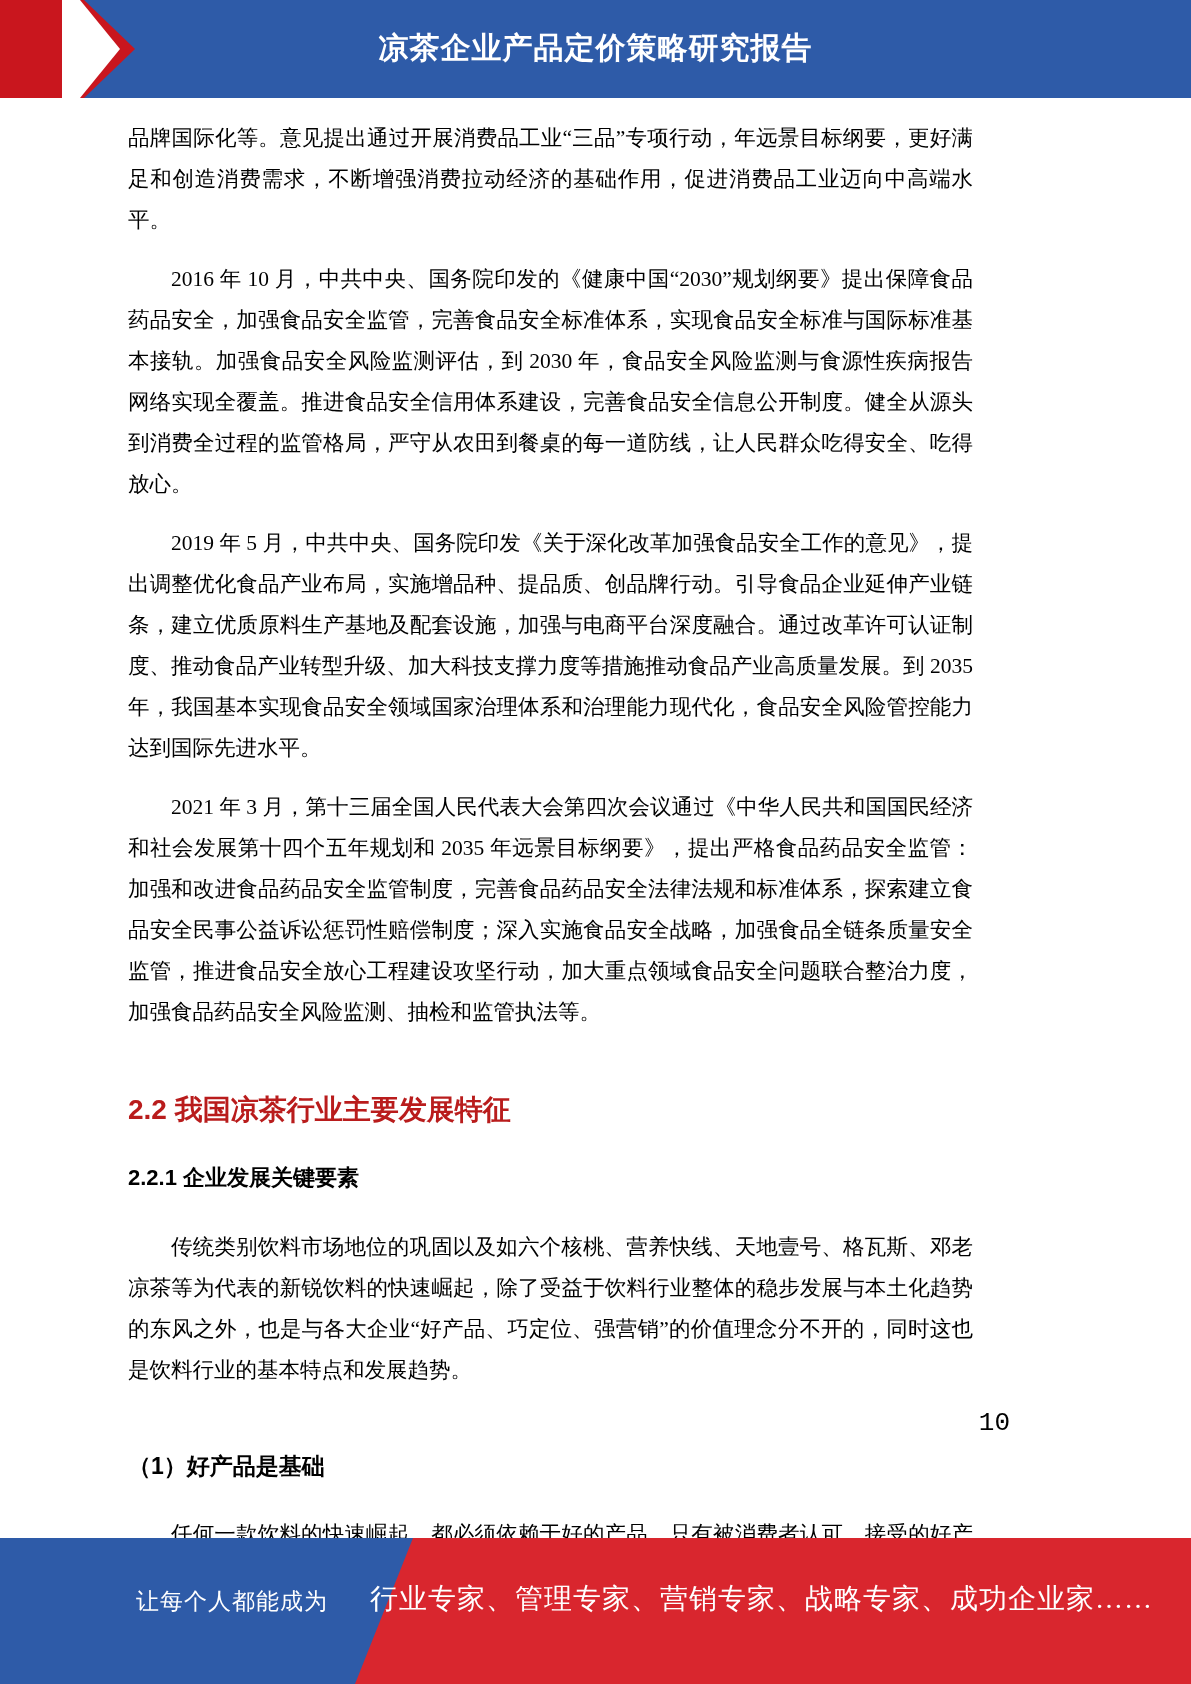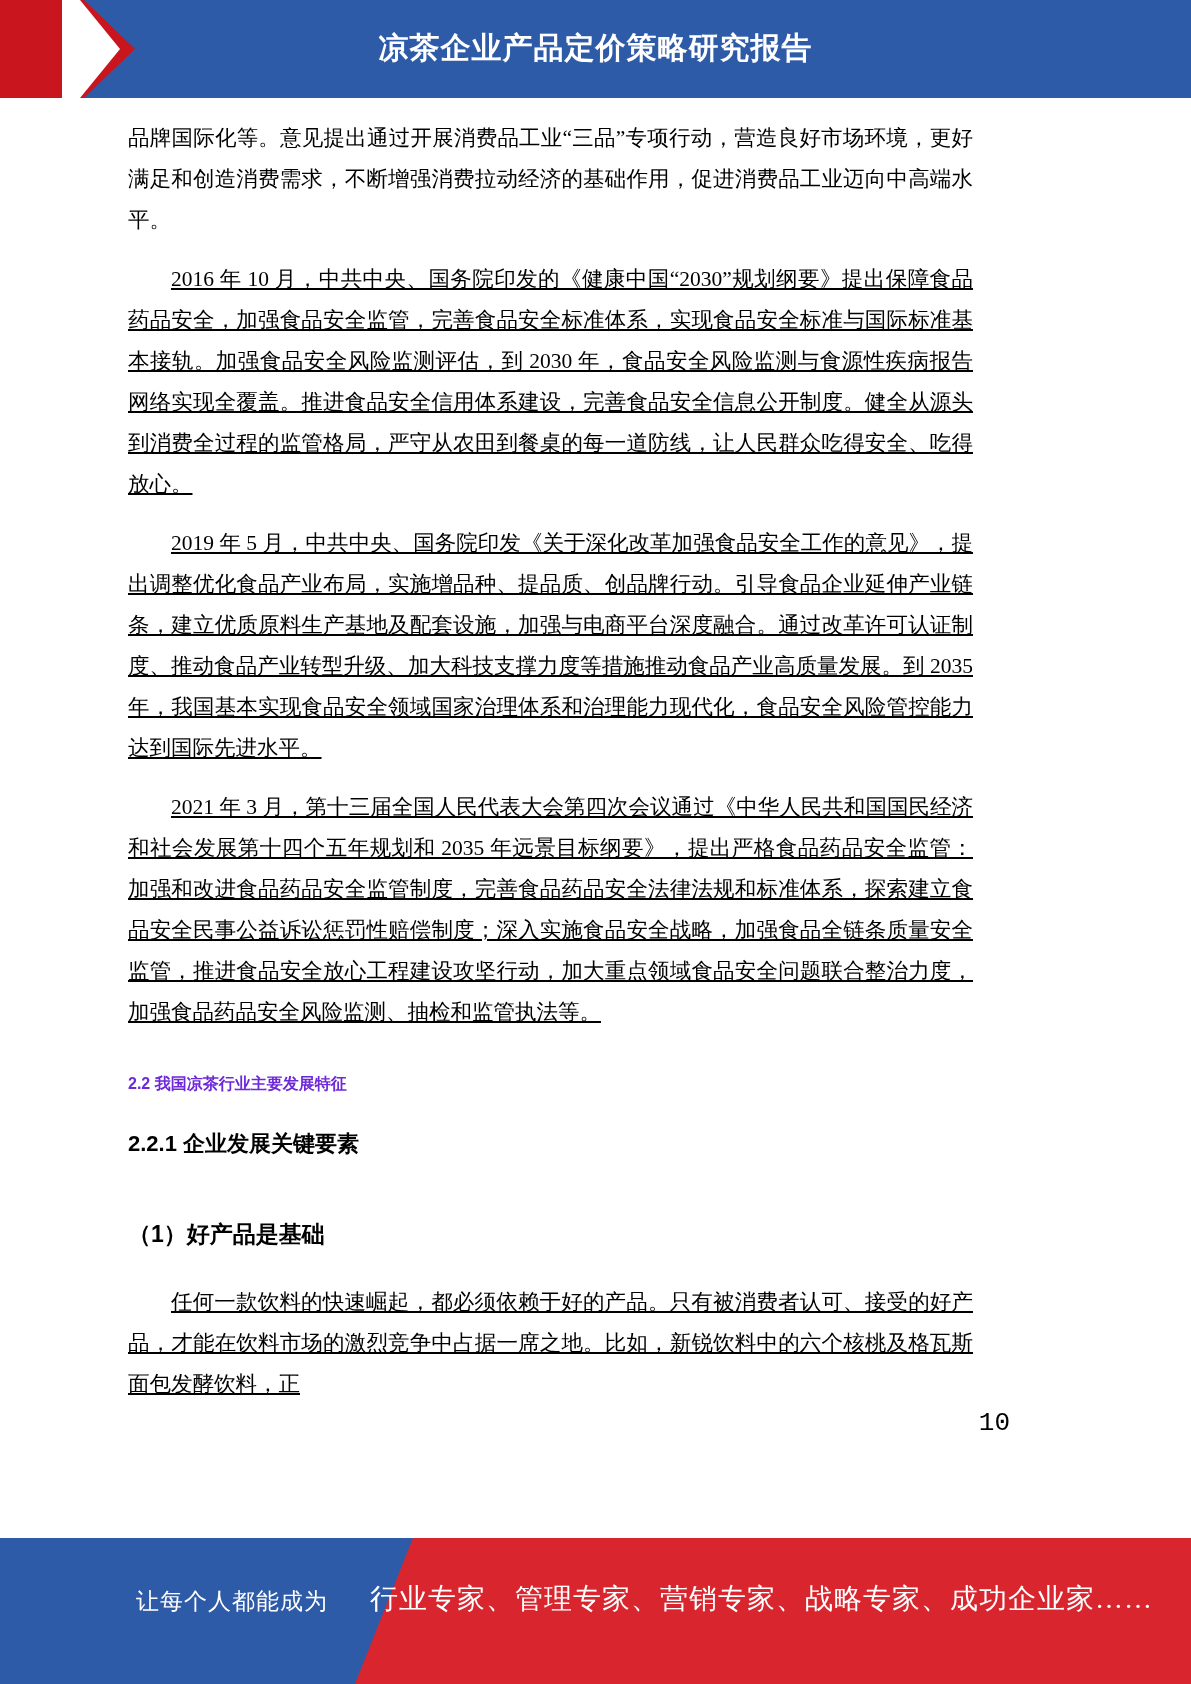--- a/index.html
+++ b/index.html
@@ -76,28 +76,28 @@
     width: 845px;
   }
   p.para {
     font-size: 21.5px;
     line-height: 41px;
     color: #000000;
     text-align: justify;
     text-justify: inter-ideograph;
     margin-bottom: 18px;
   }
-  p.indent { text-indent: 43px; text-decoration: underline; }
+  p.indent { text-indent: 43px; }
 
   h2.heading {
     font-family: "Liberation Sans", "DejaVu Sans", sans-serif;
     font-weight: bold;
-    font-size: 16px;
-    color: #6d28d9;
-    margin-top: 41px;
+    font-size: 28px;
+    color: #b91c1c;
+    margin-top: 58px;
     margin-bottom: 30px;
   }
   h3.subheading {
     font-family: "Liberation Sans", "DejaVu Sans", sans-serif;
     font-weight: bold;
     font-size: 22px;
     color: #000000;
     margin-top: 34px;
     margin-bottom: 34px;
   }
@@ -172,29 +172,30 @@
   <div class="header">
     <div class="header-blue"></div>
     <div class="header-red"></div>
     <div class="header-white-wedge"></div>
     <div class="header-title">凉茶企业产品定价策略研究报告</div>
     <div class="header-underline"></div>
   </div>
 
   <div class="content">
 
-    <p class="para">品牌国际化等。意见提出通过开展消费品工业“三品”专项行动，营造良好市场环境，更好满足和创造消费需求，不断增强消费拉动经济的基础作用，促进消费品工业迈向中高端水平。</p>
+    <p class="para">品牌国际化等。意见提出通过开展消费品工业“三品”专项行动，年远景目标纲要，更好满足和创造消费需求，不断增强消费拉动经济的基础作用，促进消费品工业迈向中高端水平。</p>
     <p class="para indent">2016 年 10 月，中共中央、国务院印发的《健康中国“2030”规划纲要》提出保障食品药品安全，加强食品安全监管，完善食品安全标准体系，实现食品安全标准与国际标准基本接轨。加强食品安全风险监测评估，到 2030 年，食品安全风险监测与食源性疾病报告网络实现全覆盖。推进食品安全信用体系建设，完善食品安全信息公开制度。健全从源头到消费全过程的监管格局，严守从农田到餐桌的每一道防线，让人民群众吃得安全、吃得放心。</p>
     <p class="para indent">2019 年 5 月，中共中央、国务院印发《关于深化改革加强食品安全工作的意见》，提出调整优化食品产业布局，实施增品种、提品质、创品牌行动。引导食品企业延伸产业链条，建立优质原料生产基地及配套设施，加强与电商平台深度融合。通过改革许可认证制度、推动食品产业转型升级、加大科技支撑力度等措施推动食品产业高质量发展。到 2035 年，我国基本实现食品安全领域国家治理体系和治理能力现代化，食品安全风险管控能力达到国际先进水平。</p>
     <p class="para indent">2021 年 3 月，第十三届全国人民代表大会第四次会议通过《中华人民共和国国民经济和社会发展第十四个五年规划和 2035 年远景目标纲要》，提出严格食品药品安全监管：加强和改进食品药品安全监管制度，完善食品药品安全法律法规和标准体系，探索建立食品安全民事公益诉讼惩罚性赔偿制度；深入实施食品安全战略，加强食品全链条质量安全监管，推进食品安全放心工程建设攻坚行动，加大重点领域食品安全问题联合整治力度，加强食品药品安全风险监测、抽检和监管执法等。</p>
 
     <h2 class="heading">2.2  我国凉茶行业主要发展特征</h2>
 
     <h3 class="subheading">2.2.1  企业发展关键要素</h3>
 
+    <p class="para indent">传统类别饮料市场地位的巩固以及如六个核桃、营养快线、天地壹号、格瓦斯、邓老凉茶等为代表的新锐饮料的快速崛起，除了受益于饮料行业整体的稳步发展与本土化趋势的东风之外，也是与各大企业“好产品、巧定位、强营销”的价值理念分不开的，同时这也是饮料行业的基本特点和发展趋势。</p>
 
     <h4 class="subsub">（1）好产品是基础</h4>
 
     <p class="para indent">任何一款饮料的快速崛起，都必须依赖于好的产品。只有被消费者认可、接受的好产品，才能在饮料市场的激烈竞争中占据一席之地。比如，新锐饮料中的六个核桃及格瓦斯面包发酵饮料，正</p>
   </div>
 
   <div class="page-number">10</div>
 
   <div class="footer">
     <div class="footer-blue"></div>

